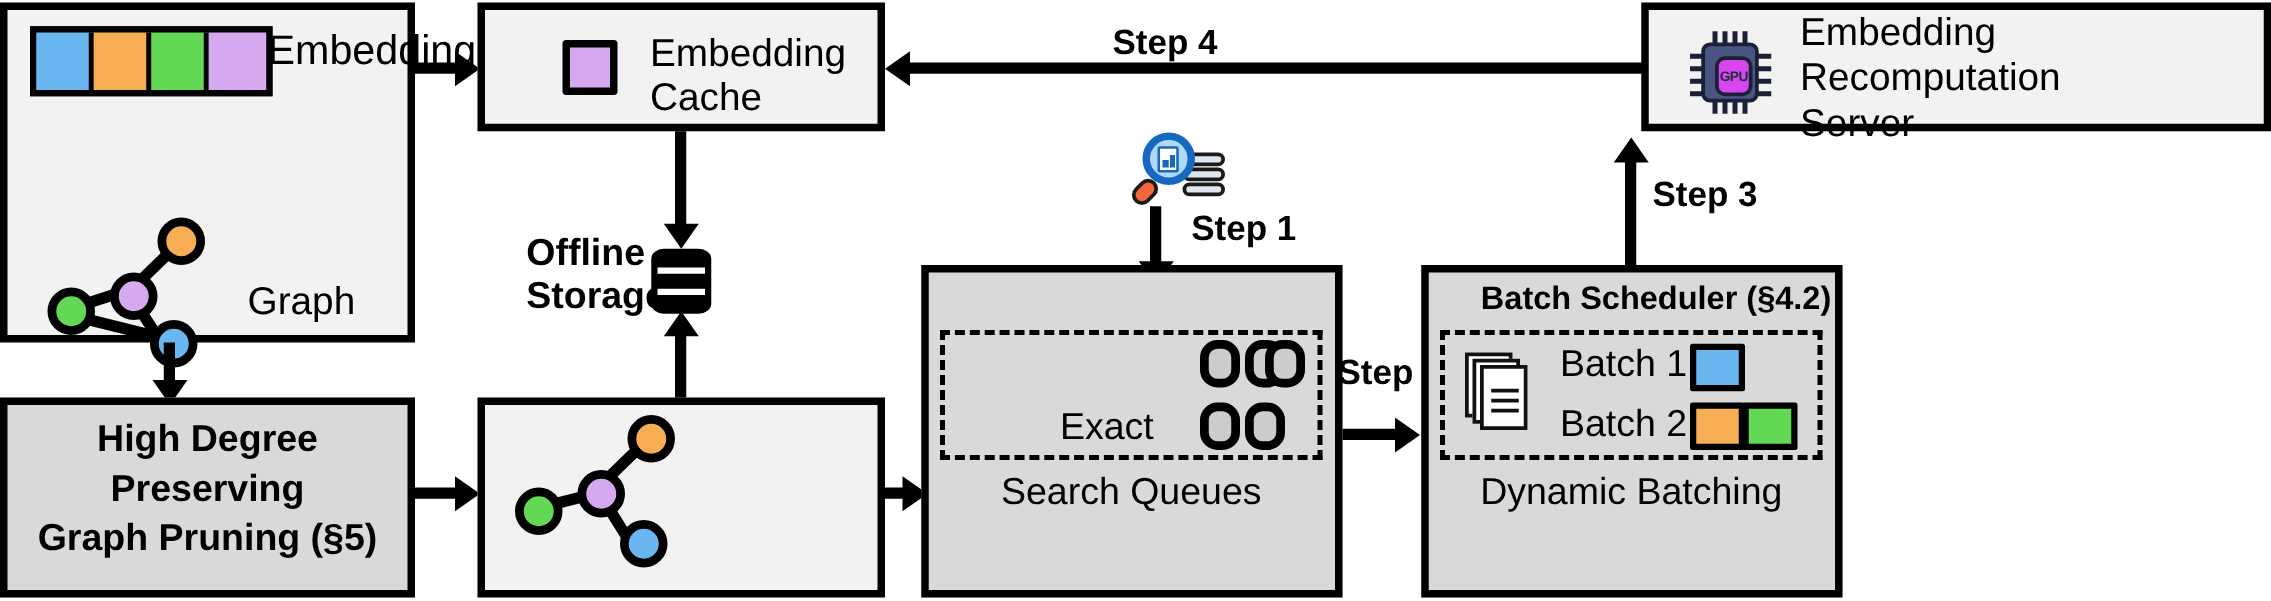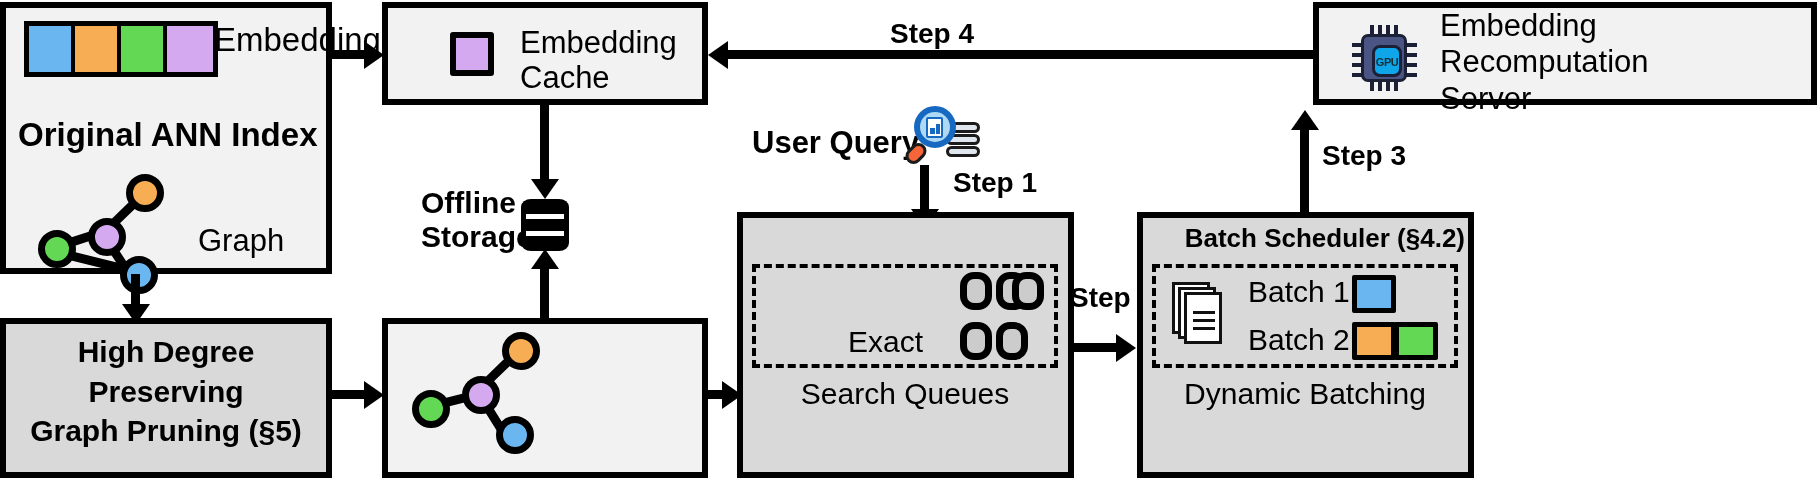--- a/index.html
+++ b/index.html
@@ -42,21 +42,21 @@
   .cyl{position:absolute;}
   .cyl-body{position:absolute;left:0;background:#000;}
   .cyl-gap{position:absolute;background:#fff;height:5px;}
 
   
   .chip{position:absolute;border:5px solid #000;box-sizing:border-box;border-radius:2px;}
 
   
   .gpu{position:absolute;}
   .gpu-body{position:absolute;left:11px;top:11px;width:46px;height:48px;background:#4a5584;border:3px solid #1b2036;border-radius:7px;box-sizing:border-box;}
-  .gpu-core{position:absolute;left:8px;top:8px;width:30px;height:32px;background:#0ea5e9;border:3px solid #1b2036;border-radius:8px;box-sizing:border-box;
+  .gpu-core{position:absolute;left:8px;top:8px;width:30px;height:32px;background:#d946ef;border:3px solid #1b2036;border-radius:8px;box-sizing:border-box;
             font-size:11px;font-weight:bold;color:#143038;text-align:center;line-height:28px;letter-spacing:-0.5px;font-family:"Liberation Sans",sans-serif;}
   .pin{position:absolute;background:#1b2036;}
 
   
   .mag{position:absolute;}
   .mag-ring{position:absolute;left:8px;top:0px;width:42px;height:42px;border:6px solid #1668c0;border-radius:50%;background:#aed9f5;box-sizing:border-box;}
   .mag-doc{position:absolute;left:20px;top:11px;width:17px;height:21px;background:#ffffff;border:2px solid #1668c0;box-sizing:border-box;border-radius:2px;}
   .mag-doc i{position:absolute;bottom:2px;background:#1668c0;}
   .mag-handle{position:absolute;left:2px;top:36px;width:16px;height:23px;background:#f4663a;border:3px solid #1b1b1b;border-radius:8px;transform:rotate(45deg);box-sizing:border-box;}
   .qdb{position:absolute;left:40px;top:16px;}
@@ -77,21 +77,20 @@
 
   <div class="emb-strip" style="left:24px;top:21px;">
     <div class="emb-cell" style="background:#6ab6f0;"></div>
     <div class="emb-cell" style="background:#f7ad53;"></div>
     <div class="emb-cell" style="background:#63d855;"></div>
     <div class="emb-cell" style="background:#d5a9ef;"></div>
   </div>
 
   <div class="lbl" style="left:214px;top:22px;font-size:33px;">Embedding</div>
 
-  <div class="lbl bold" style="left:18px;top:117px;font-size:33px;">Original ANN Index</div>
 
   <div class="graph" style="left:36px;top:168px;width:160px;height:105px;">
     <div class="gedge" style="left:68px;top:60px;width:44px;transform:rotate(-44deg);"></div>
     <div class="gedge" style="left:28px;top:72px;width:46px;transform:rotate(-18deg);"></div>
     <div class="gedge" style="left:30px;top:82px;width:62px;transform:rotate(14deg);"></div>
     <div class="gedge" style="left:70px;top:66px;width:40px;transform:rotate(57deg);"></div>
     <div class="gnode" style="left:90px;top:6px;width:38px;height:38px;background:#f7ad53;"></div>
     <div class="gnode" style="left:52px;top:50px;width:38px;height:38px;background:#d5a9ef;"></div>
     <div class="gnode" style="left:2px;top:62px;width:38px;height:38px;background:#63d855;"></div>
     <div class="gnode" style="left:84px;top:88px;width:38px;height:38px;background:#6ab6f0;"></div>
@@ -142,21 +141,20 @@
     <div class="gedge" style="left:72px;top:64px;width:42px;transform:rotate(58deg);"></div>
     <div class="gnode" style="left:92px;top:2px;width:38px;height:38px;background:#f7ad53;"></div>
     <div class="gnode" style="left:52px;top:46px;width:38px;height:38px;background:#d5a9ef;"></div>
     <div class="gnode" style="left:2px;top:60px;width:38px;height:38px;background:#63d855;"></div>
     <div class="gnode" style="left:86px;top:86px;width:38px;height:38px;background:#6ab6f0;"></div>
   </div>
 
   <div class="arrow-line" style="left:708px;top:390px;width:22px;height:9px;"></div>
   <div class="ahead right" style="left:722px;top:381px;"></div>
 
-  <div class="lbl bold" style="left:752px;top:126px;font-size:31px;">User Query</div>
 
   <div class="mag" style="left:906px;top:106px;width:78px;height:62px;">
     <div class="qdb">
       <div class="qdb-layer" style="top:0;"></div>
       <div class="qdb-layer" style="top:12px;"></div>
       <div class="qdb-layer" style="top:24px;"></div>
     </div>
     <div class="mag-handle"></div>
     <div class="mag-ring"></div>
     <div class="mag-doc">

